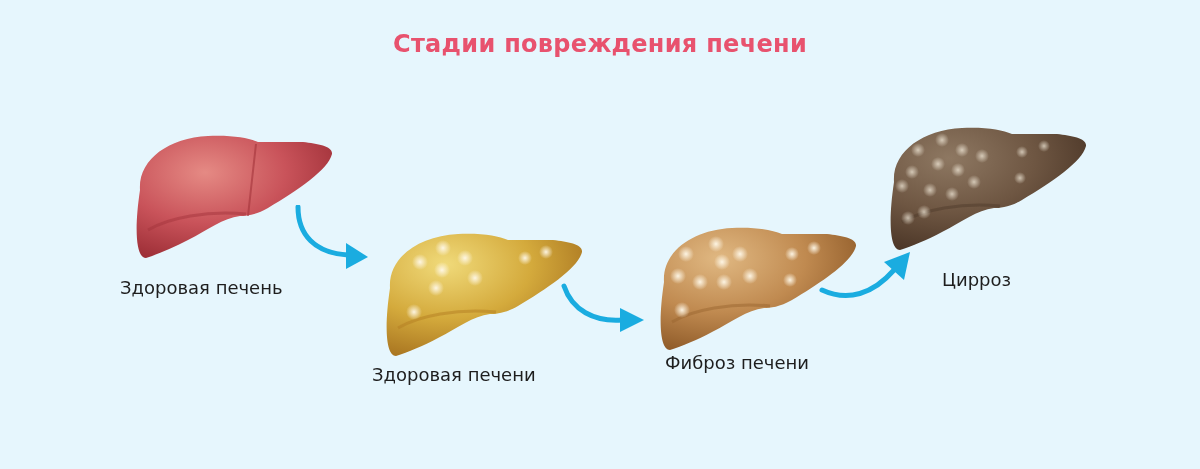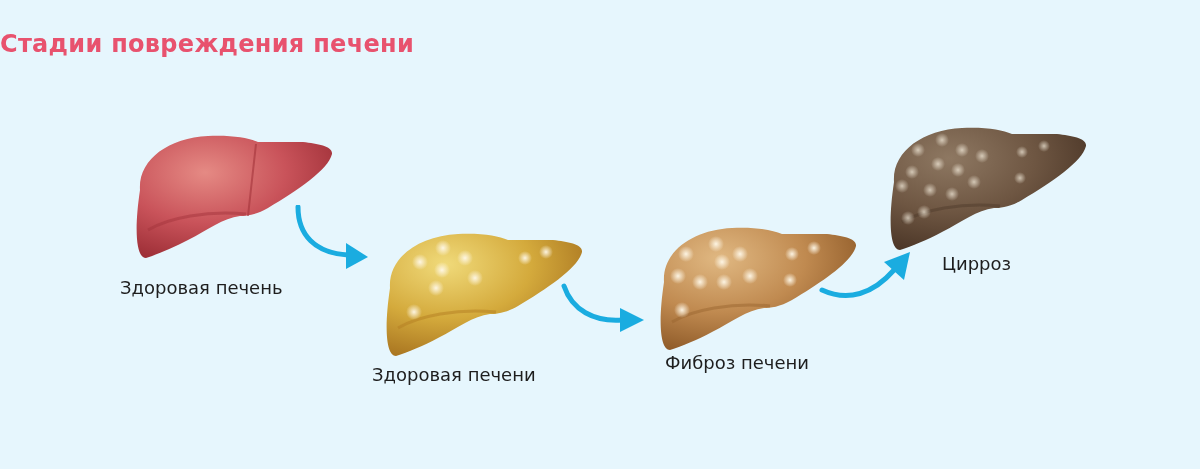--- a/index.html
+++ b/index.html
@@ -4,21 +4,21 @@
   <style>
     html, body { margin: 0; padding: 0; }
     body {
       width: 1200px; height: 469px; overflow: hidden;
       background: #e6f6fd;
       font-family: "DejaVu Sans", "Liberation Sans", sans-serif;
       position: relative;
     }
     .title {
       position: absolute; left: 0; width: 1200px; top: 30px;
-      text-align: left; font-size: 24px; font-weight: 600;
+      text-align: center; font-size: 24px; font-weight: 600;
       color: #e8526e; letter-spacing: 0.3px;
     }
     .stage-label {
       position: absolute; font-size: 18px; color: #1e1e1e; font-weight: 500;
       white-space: nowrap;
     }
     .liver { position: absolute; }
     .arrow { position: absolute; }
   </style>
 </head>
@@ -132,13 +132,13 @@
       <circle cx="20" cy="64" r="7"></circle>
     <circle cx="48" cy="68" r="7"></circle>
       <circle cx="70" cy="72" r="7"></circle>
       <circle cx="42" cy="90" r="7"></circle>
     <circle cx="26" cy="96" r="7"></circle>
       <circle cx="140" cy="30" r="6"></circle>
       <circle cx="162" cy="24" r="6"></circle>
     <circle cx="138" cy="56" r="6"></circle>
   </g>
 </svg>
-<div class="stage-label" style="left:942px;top:253px">Цирроз</div>
+<div class="stage-label" style="left:942px;top:269px">Цирроз</div>
 
 </body></html>

